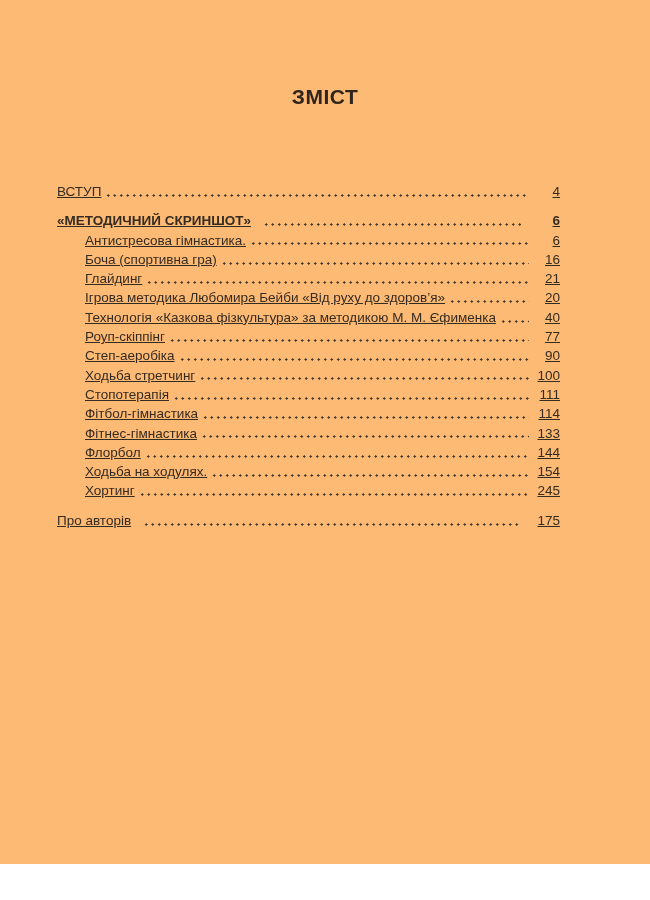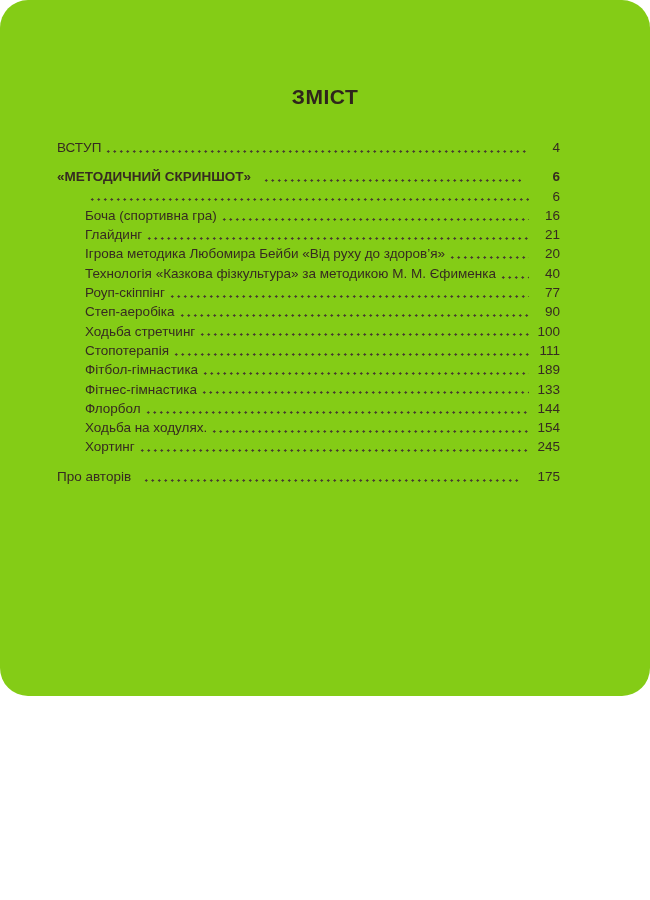--- a/index.html
+++ b/index.html
@@ -1,36 +1,36 @@
 <!DOCTYPE html>
 <html><head>
 <meta charset="utf-8">
 <style>
   html, body { margin: 0; padding: 0; background: #ffffff; }
   .doc-page {
     position: relative;
     width: 650px;
-    height: 696px;
-    background: #84cc16;
+    height: 864px;
+    background: #fdba74;
     font-family: "Liberation Sans", sans-serif;
     color: #362b21;
     overflow: hidden;
-    border-radius: 28px;
   }
   .doc-title {
     padding-top: 86px;
     text-align: center;
     font-size: 21px;
     line-height: 22px;
     font-weight: bold;
     letter-spacing: 0.5px;
     color: #2f251c;
   }
   .toc {
-    margin: 30px 90px 0 57px;
+    margin: 74px 90px 0 57px;
+    text-decoration: underline;
   }
   .toc-row {
     display: flex;
     align-items: stretch;
     font-size: 13.5px;
     line-height: 19.3px;
     white-space: nowrap;
   }
   .toc-row.gap { margin-top: 10px; gap: 8px; }
   .toc-row.lvl1 { padding-left: 28px; }
@@ -65,20 +65,21 @@
       <span class="toc-page">4</span>
     </div>
 
     <div class="toc-row gap bold">
       <span class="toc-label">«МЕТОДИЧНИЙ СКРИНШОТ»</span>
       <span class="toc-dots"></span>
       <span class="toc-page">6</span>
     </div>
 
     <div class="toc-row lvl1">
+      <span class="toc-label">Антистресова гімнастика.</span>
       <span class="toc-dots"></span>
       <span class="toc-page">6</span>
     </div>
 
     <div class="toc-row lvl1">
       <span class="toc-label">Боча (спортивна гра)</span>
       <span class="toc-dots"></span>
       <span class="toc-page">16</span>
     </div>
 
@@ -121,21 +122,21 @@
 
     <div class="toc-row lvl1">
       <span class="toc-label">Стопотерапія</span>
       <span class="toc-dots"></span>
       <span class="toc-page">111</span>
     </div>
 
     <div class="toc-row lvl1">
       <span class="toc-label">Фітбол-гімнастика</span>
       <span class="toc-dots"></span>
-      <span class="toc-page">189</span>
+      <span class="toc-page">114</span>
     </div>
 
     <div class="toc-row lvl1">
       <span class="toc-label">Фітнес-гімнастика</span>
       <span class="toc-dots"></span>
       <span class="toc-page">133</span>
     </div>
 
     <div class="toc-row lvl1">
       <span class="toc-label">Флорбол</span>

